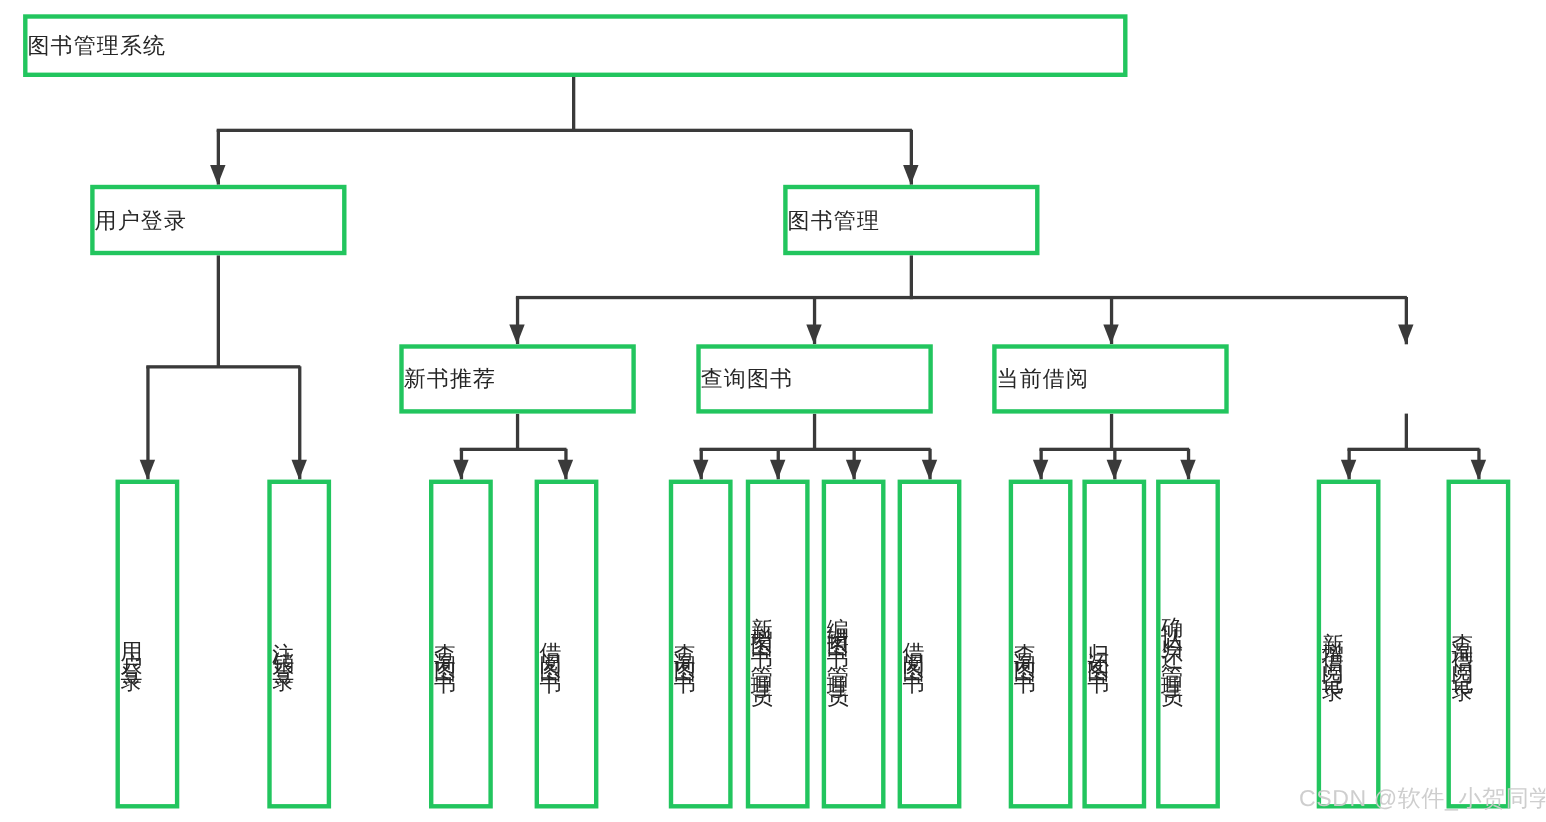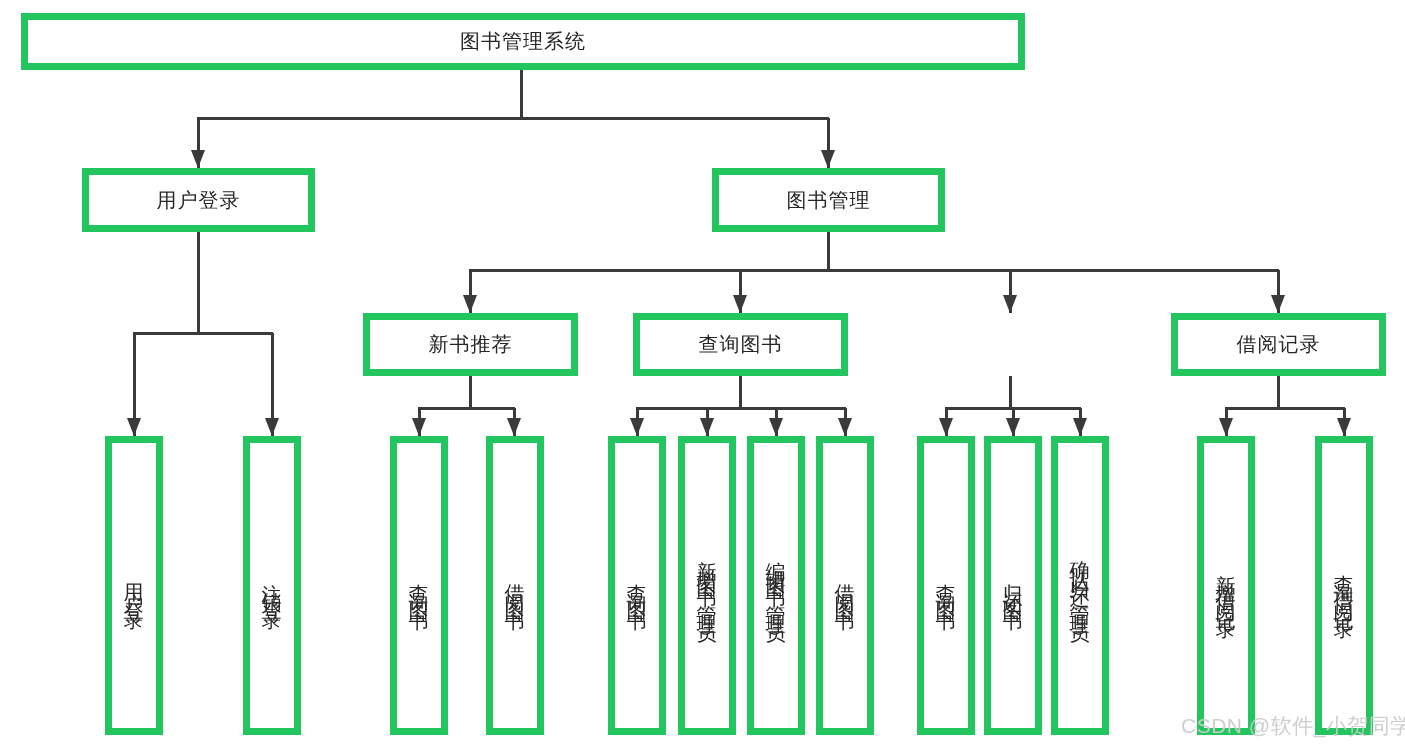--- a/index.html
+++ b/index.html
@@ -7,25 +7,24 @@
     position: relative;
     width: 1405px;
     height: 747px;
     background: #ffffff;
     overflow: hidden;
     font-family: "Liberation Sans", sans-serif;
   }
   .box {
     position: absolute;
     box-sizing: border-box;
-    border: 7px solid #22c55e;
+    border: 4px solid #22c55e;
     background: #ffffff;
     display: flex;
     align-items: center;
-    justify-content: center;
     color: #262626;
     font-size: 20px;
     letter-spacing: 1px;
     z-index: 2;
   }
   .leaf span {
     writing-mode: vertical-rl;
     text-orientation: mixed;
     letter-spacing: 9px;
     font-size: 20px;
@@ -70,22 +69,22 @@
   <div class="box" style="left:363px; top:313px; width:215px; height:63px;">
     <span>新书推荐</span>
   </div>
 
   <div class="box" style="left:712px; top:168px; width:233px; height:64px;">
     <span>图书管理</span>
   </div>
   <div class="box" style="left:633px; top:313px; width:215px; height:63px;">
     <span>查询图书</span>
   </div>
-  <div class="box" style="left:1171px; top:313px; width:215px; height:63px;">
-    <span>借阅记录</span>
+  <div class="box" style="left:902px; top:313px; width:215px; height:63px;">
+    <span>当前借阅</span>
   </div>
 
   <div class="box leaf" style="left:105px; top:436px; width:58px; height:299px;">
     <span>用户登录</span>
   </div>
   <div class="box leaf" style="left:243px; top:436px; width:58px; height:299px;">
     <span>注销登录</span>
   </div>
 
   <div class="box leaf" style="left:390px; top:436px; width:58px; height:299px;">

